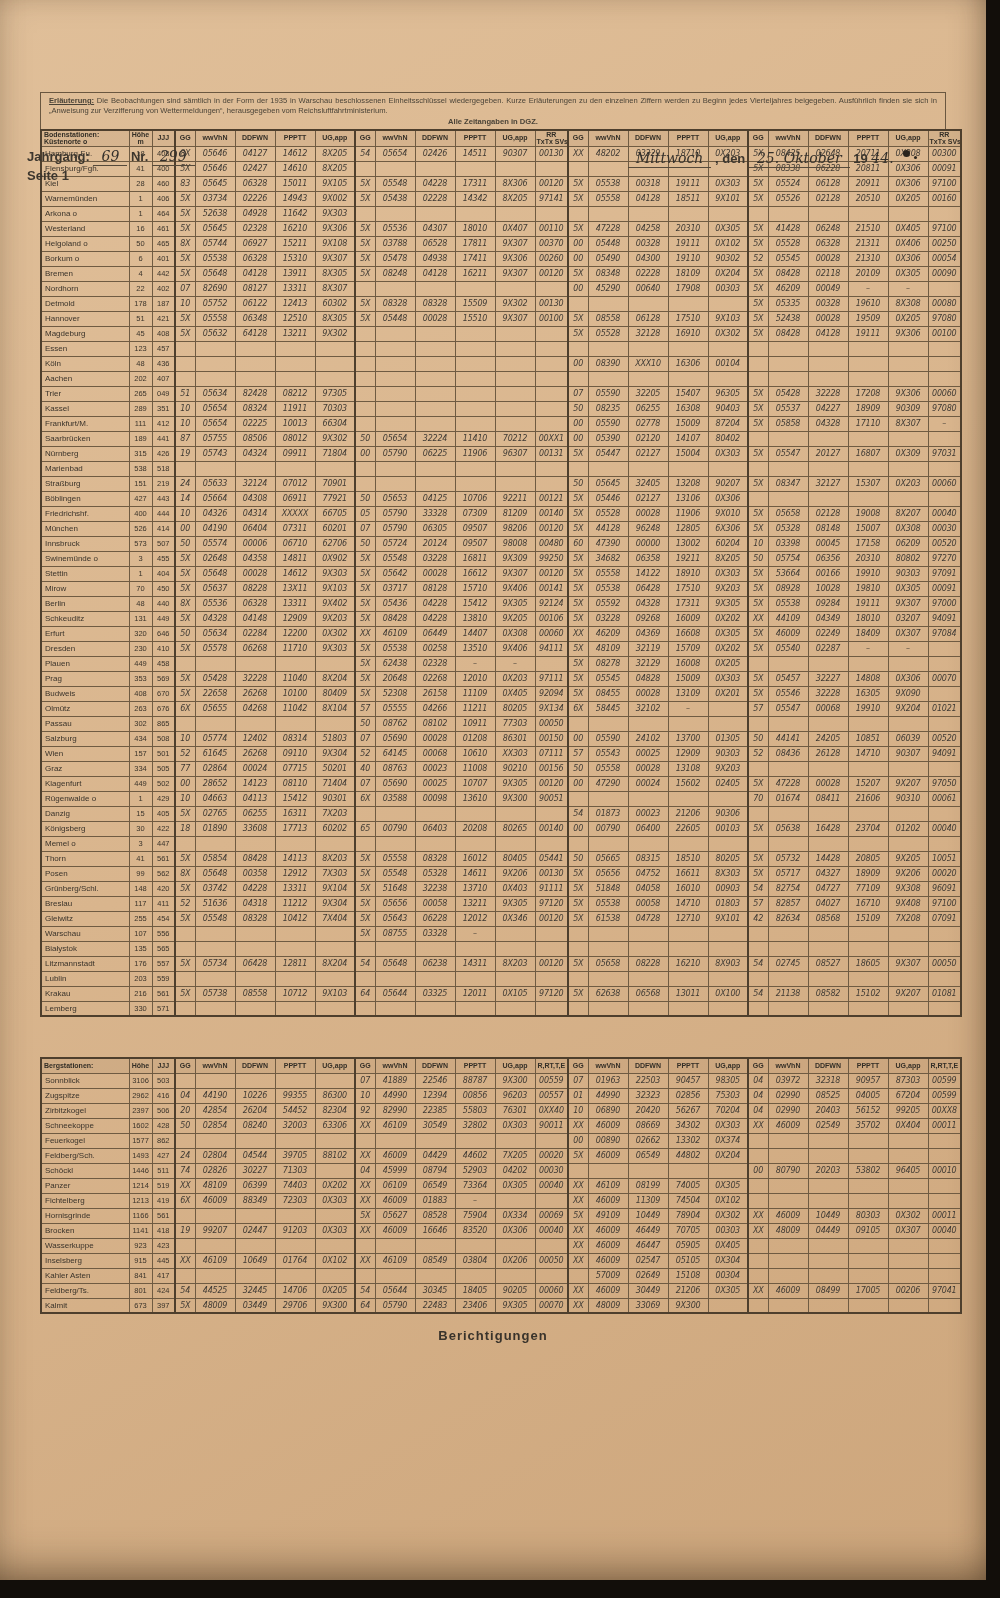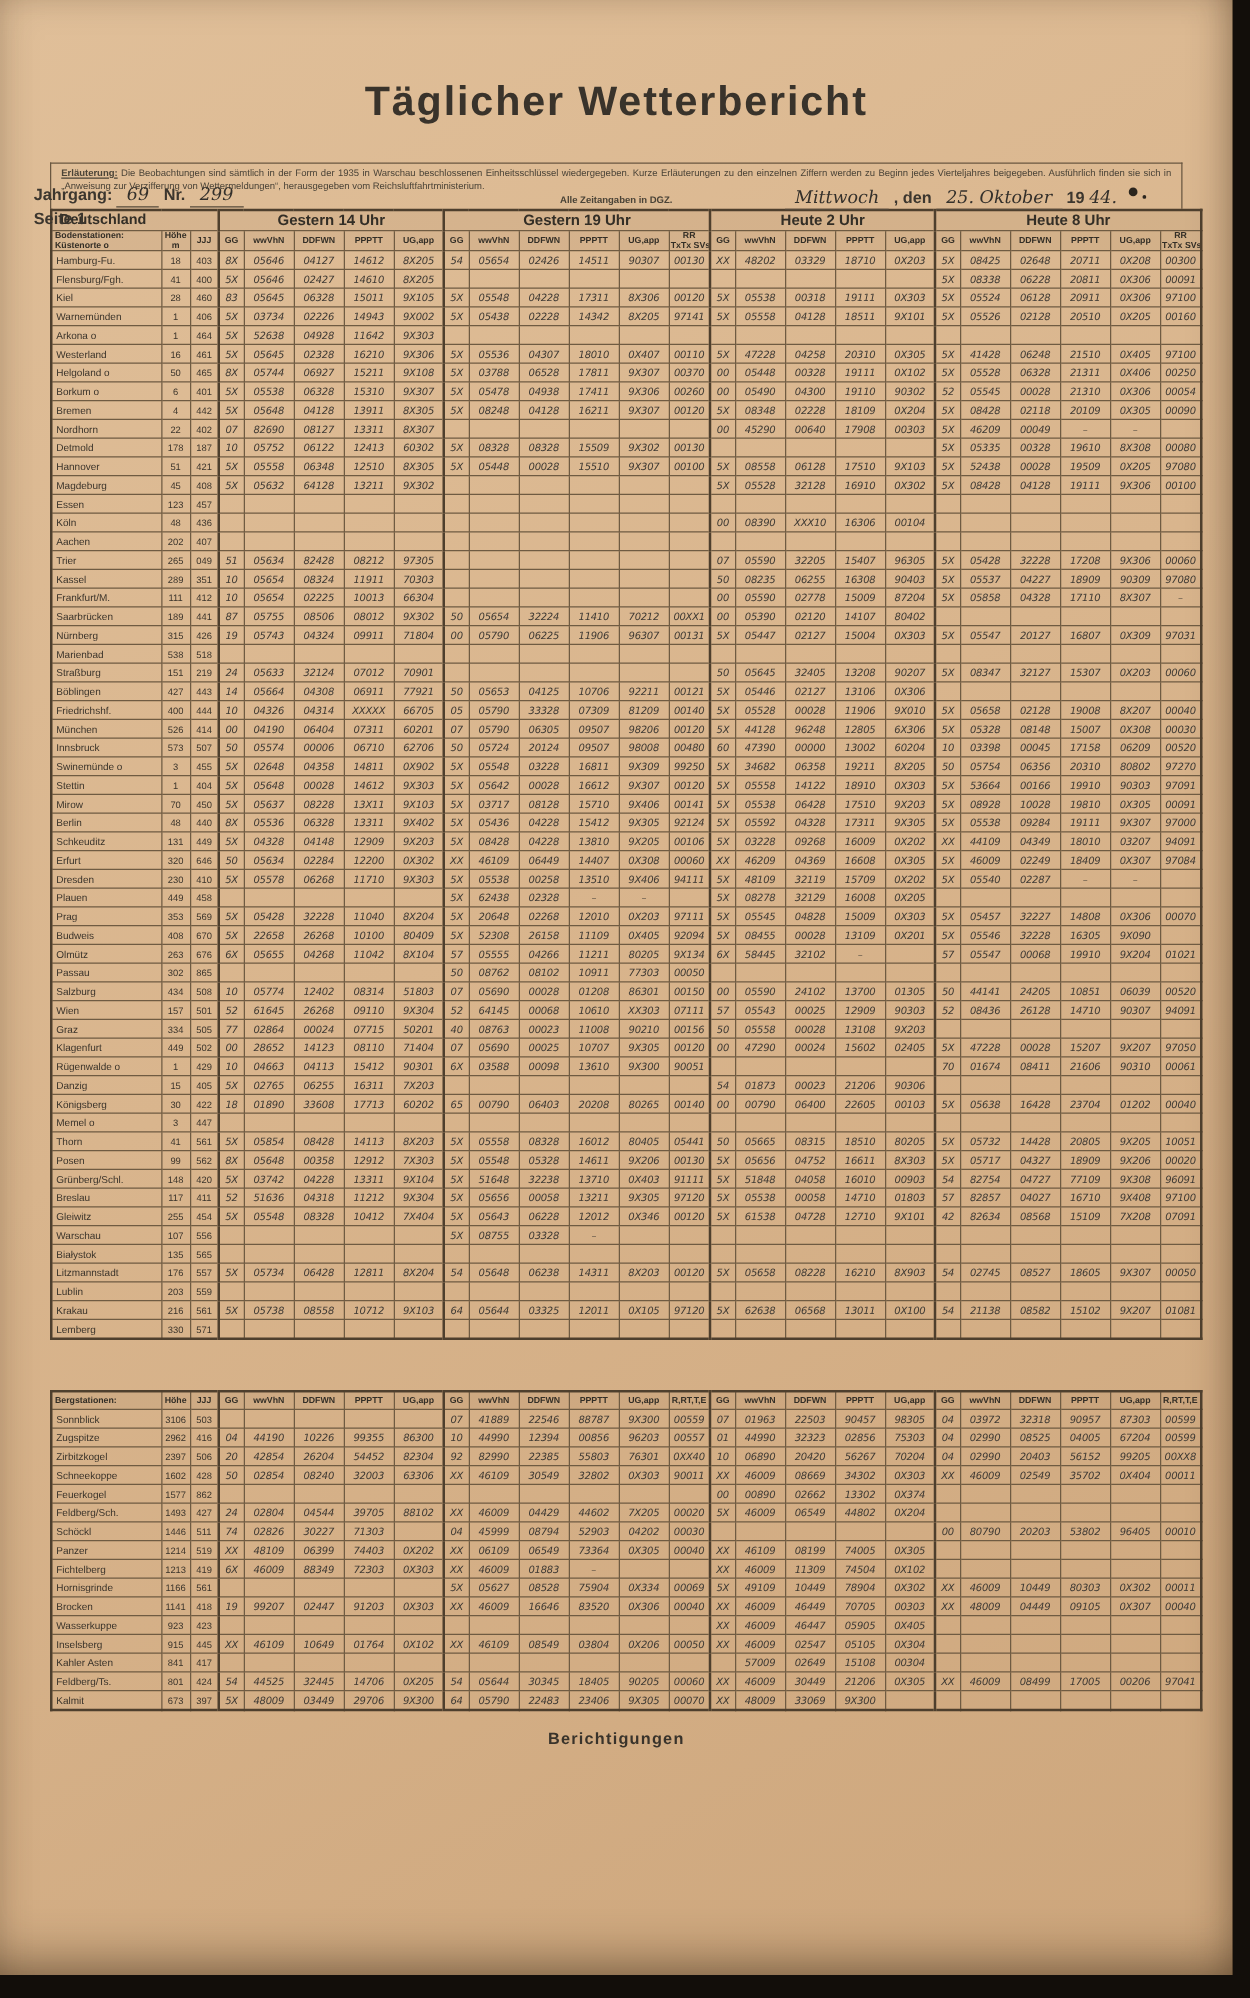--- a/index.html
+++ b/index.html
@@ -38,21 +38,20 @@
     color:#3f3a34;letter-spacing:-.2px}
   .gs{border-left:2px solid #4e3f2d !important}
   .footer-title{text-align:center;font-weight:bold;font-size:13px;letter-spacing:1px;color:#39332b;margin-top:14px}
 </style>
 </head>
 <body>
 
 <div class="paper">
 
   <div class="masthead">
-    <div class="title">Täglicher Wetterbericht</div>
   </div>
 
   <div class="meta-left">
     <div>
       <span class="print">Jahrgang:</span>
       <span class="script u">69</span>
       <span class="print">Nr.</span>
       <span class="script u">299</span>
     </div>
     <div class="print">Seite 1</div>
@@ -95,27 +94,20 @@
         <col style="width: 40px;">
         <col style="width: 40px;">
         <col style="width: 20px;">
         <col style="width: 40px;">
         <col style="width: 40px;">
         <col style="width: 40px;">
         <col style="width: 40px;">
         <col style="width: 33px;">
       </colgroup>
       <thead>
-        <tr class="grp">
-          <th class="region" colspan="3">Deutschland</th>
-          <th class="period gs" colspan="5">Gestern 14 Uhr</th>
-          <th class="period gs" colspan="6">Gestern 19 Uhr</th>
-          <th class="period gs" colspan="5">Heute 2 Uhr</th>
-          <th class="period gs" colspan="6">Heute 8 Uhr</th>
-        </tr>
         <tr class="sub">
           <th class="stname">
             <div>Bodenstationen:</div>
             <div>Küstenorte o</div>
           </th>
           <th>
             <div>Höhe</div>
             <div>m</div>
           </th>
           <th>JJJ</th>

